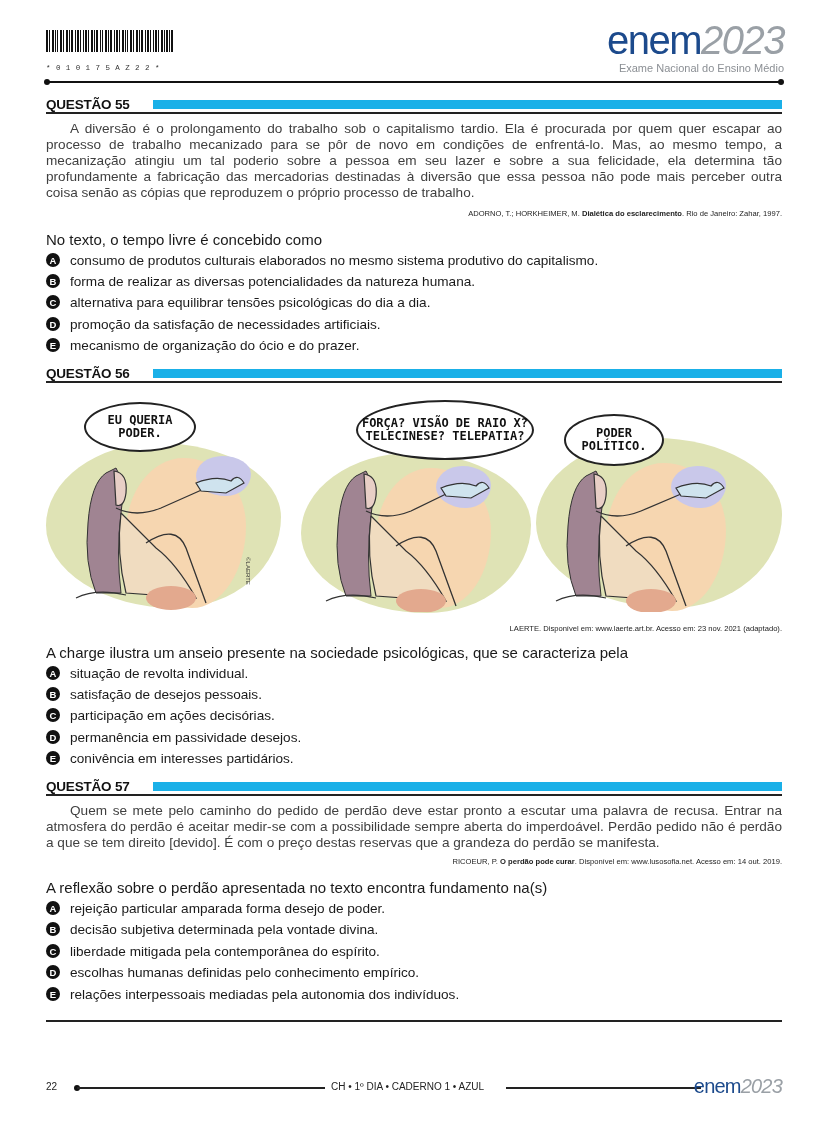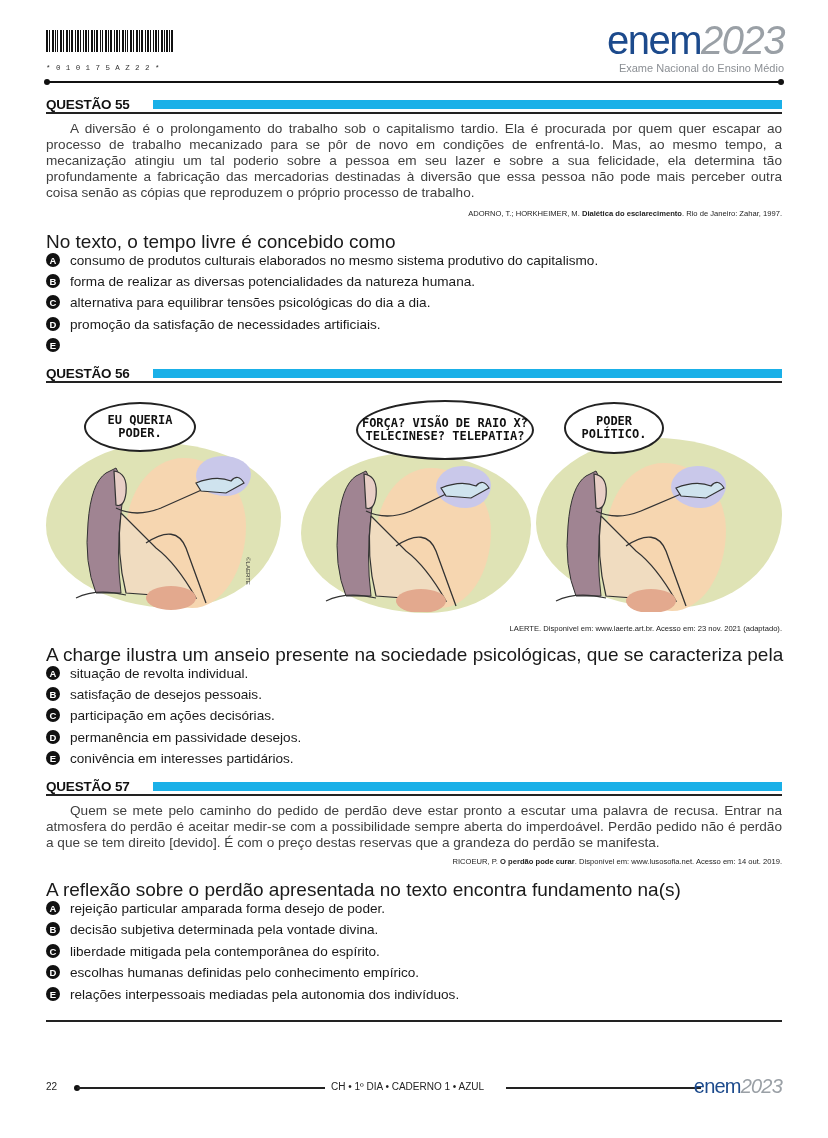--- a/index.html
+++ b/index.html
@@ -22,21 +22,21 @@
   .q-header { position: absolute; left: 46px; width: 736px; height: 18px; }
   .q-title { position: absolute; left: 0; top: 0; font-size: 13.5px; font-weight: bold; letter-spacing: -0.2px; color: #111; }
   .q-bar { position: absolute; left: 107px; right: 0; top: 3px; height: 9px; background: #1ab0e8; }
   .q-line { position: absolute; left: 0; right: 0; top: 15px; height: 2px; background: #222; }
 
   .para { position: absolute; left: 46px; width: 736px; font-size: 13.6px; line-height: 16px; text-align: justify; color: #404040; }
   .para .indent { display: inline-block; width: 24px; }
   .source { position: absolute; right: 46px; font-size: 7.6px; color: #222; text-align: right; white-space: nowrap; }
   .source b { font-weight: bold; }
 
-  .stem { position: absolute; left: 46px; font-size: 19px; color: #1a1a1a; white-space: nowrap; }
+  .stem { position: absolute; left: 46px; font-size: 15px; color: #1a1a1a; white-space: nowrap; }
   .opt { position: absolute; left: 46px; font-size: 13.6px; height: 18px; display: flex; align-items: center; white-space: nowrap; }
   .opt-letter { width: 14px; height: 14px; border-radius: 50%; background: #111; color: #fff; font-size: 9.5px; font-weight: bold; display: inline-flex; align-items: center; justify-content: center; margin-right: 10px; flex-shrink: 0; }
 
   .comic { position: absolute; left: 46px; top: 398px; width: 736px; height: 214px; }
   .panel { position: absolute; top: 0; height: 214px; }
   .blob { position: absolute; border-radius: 48% 52% 45% 55% / 50% 45% 55% 50%; }
   .bubble { position: absolute; background: #fff; border: 2px solid #222; border-radius: 50%; font-family: "DejaVu Sans Mono", monospace; font-weight: bold; font-size: 12px; line-height: 13px; text-align: center; display: flex; align-items: center; justify-content: center; color: #111; }
   .figure { position: absolute; }
   .credit { position: absolute; font-size: 6px; color: #333; transform: rotate(90deg); }
 
@@ -133,20 +133,21 @@
 <div class="opt" style="top:293px">
     <span class="opt-letter">C</span>
     <span>alternativa para equilibrar tensões psicológicas do dia a dia.</span>
   </div>
 <div class="opt" style="top:315px">
     <span class="opt-letter">D</span>
     <span>promoção da satisfação de necessidades artificiais.</span>
   </div>
 <div class="opt" style="top:336px">
     <span class="opt-letter">E</span>
+    <span>mecanismo de organização do ócio e do prazer.</span>
   </div>
 
 <div class="q-header" style="top:366px">
   <div class="q-title">QUESTÃO 56</div>
   <div class="q-bar"></div>
   <div class="q-line"></div>
 </div>
 
 <div class="comic">
 
@@ -192,21 +193,21 @@
     <svg class="figure" style="left:10px;top:58px" width="200" height="156" viewBox="0 0 200 156">
       <path d="M40 20 Q25 30 22 70 Q18 110 30 140 L55 140 Q50 100 55 60 Q60 30 50 15 Z" fill="#a08492" stroke="#333" stroke-width="1"></path>
       <path d="M48 18 Q62 20 60 40 Q58 55 50 52 Z" fill="#e8cfc6" stroke="#333" stroke-width="1.2"></path>
       <path d="M50 55 Q70 65 95 55 L135 38" fill="none" stroke="#333" stroke-width="1.3"></path>
       <path d="M55 60 Q50 100 60 140 L130 145 Q110 110 90 95 Q75 80 55 60" fill="#f0dcc0" stroke="#333" stroke-width="1.2"></path>
       <path d="M80 90 Q110 70 120 95 L140 150" fill="none" stroke="#333" stroke-width="1.3"></path>
       <path d="M10 145 Q30 135 60 142" fill="none" stroke="#333" stroke-width="1.2"></path>
       <path d="M130 32 Q150 24 165 30 Q172 22 178 32 L160 42 L135 40 Z" fill="#cfe3ee" stroke="#333" stroke-width="1.2"></path>
       <ellipse cx="105" cy="145" rx="25" ry="12" fill="#e3a98e"></ellipse>
     </svg>
-    <div class="bubble" style="left:28px;top:4px;width:100px;height:52px">PODER POLÍTICO.</div>
+    <div class="bubble" style="left:28px;top:16px;width:100px;height:52px">PODER POLÍTICO.</div>
   </div>
 </div>
 
 <div class="source" style="top:624px">LAERTE. Disponível em: www.laerte.art.br. Acesso em: 23 nov. 2021 (adaptado).</div>
 
 <div class="stem" style="top:644px">A charge ilustra um anseio presente na sociedade psicológicas, que se caracteriza pela</div>
 <div class="opt" style="top:664px">
     <span class="opt-letter">A</span>
     <span>situação de revolta individual.</span>
   </div>

